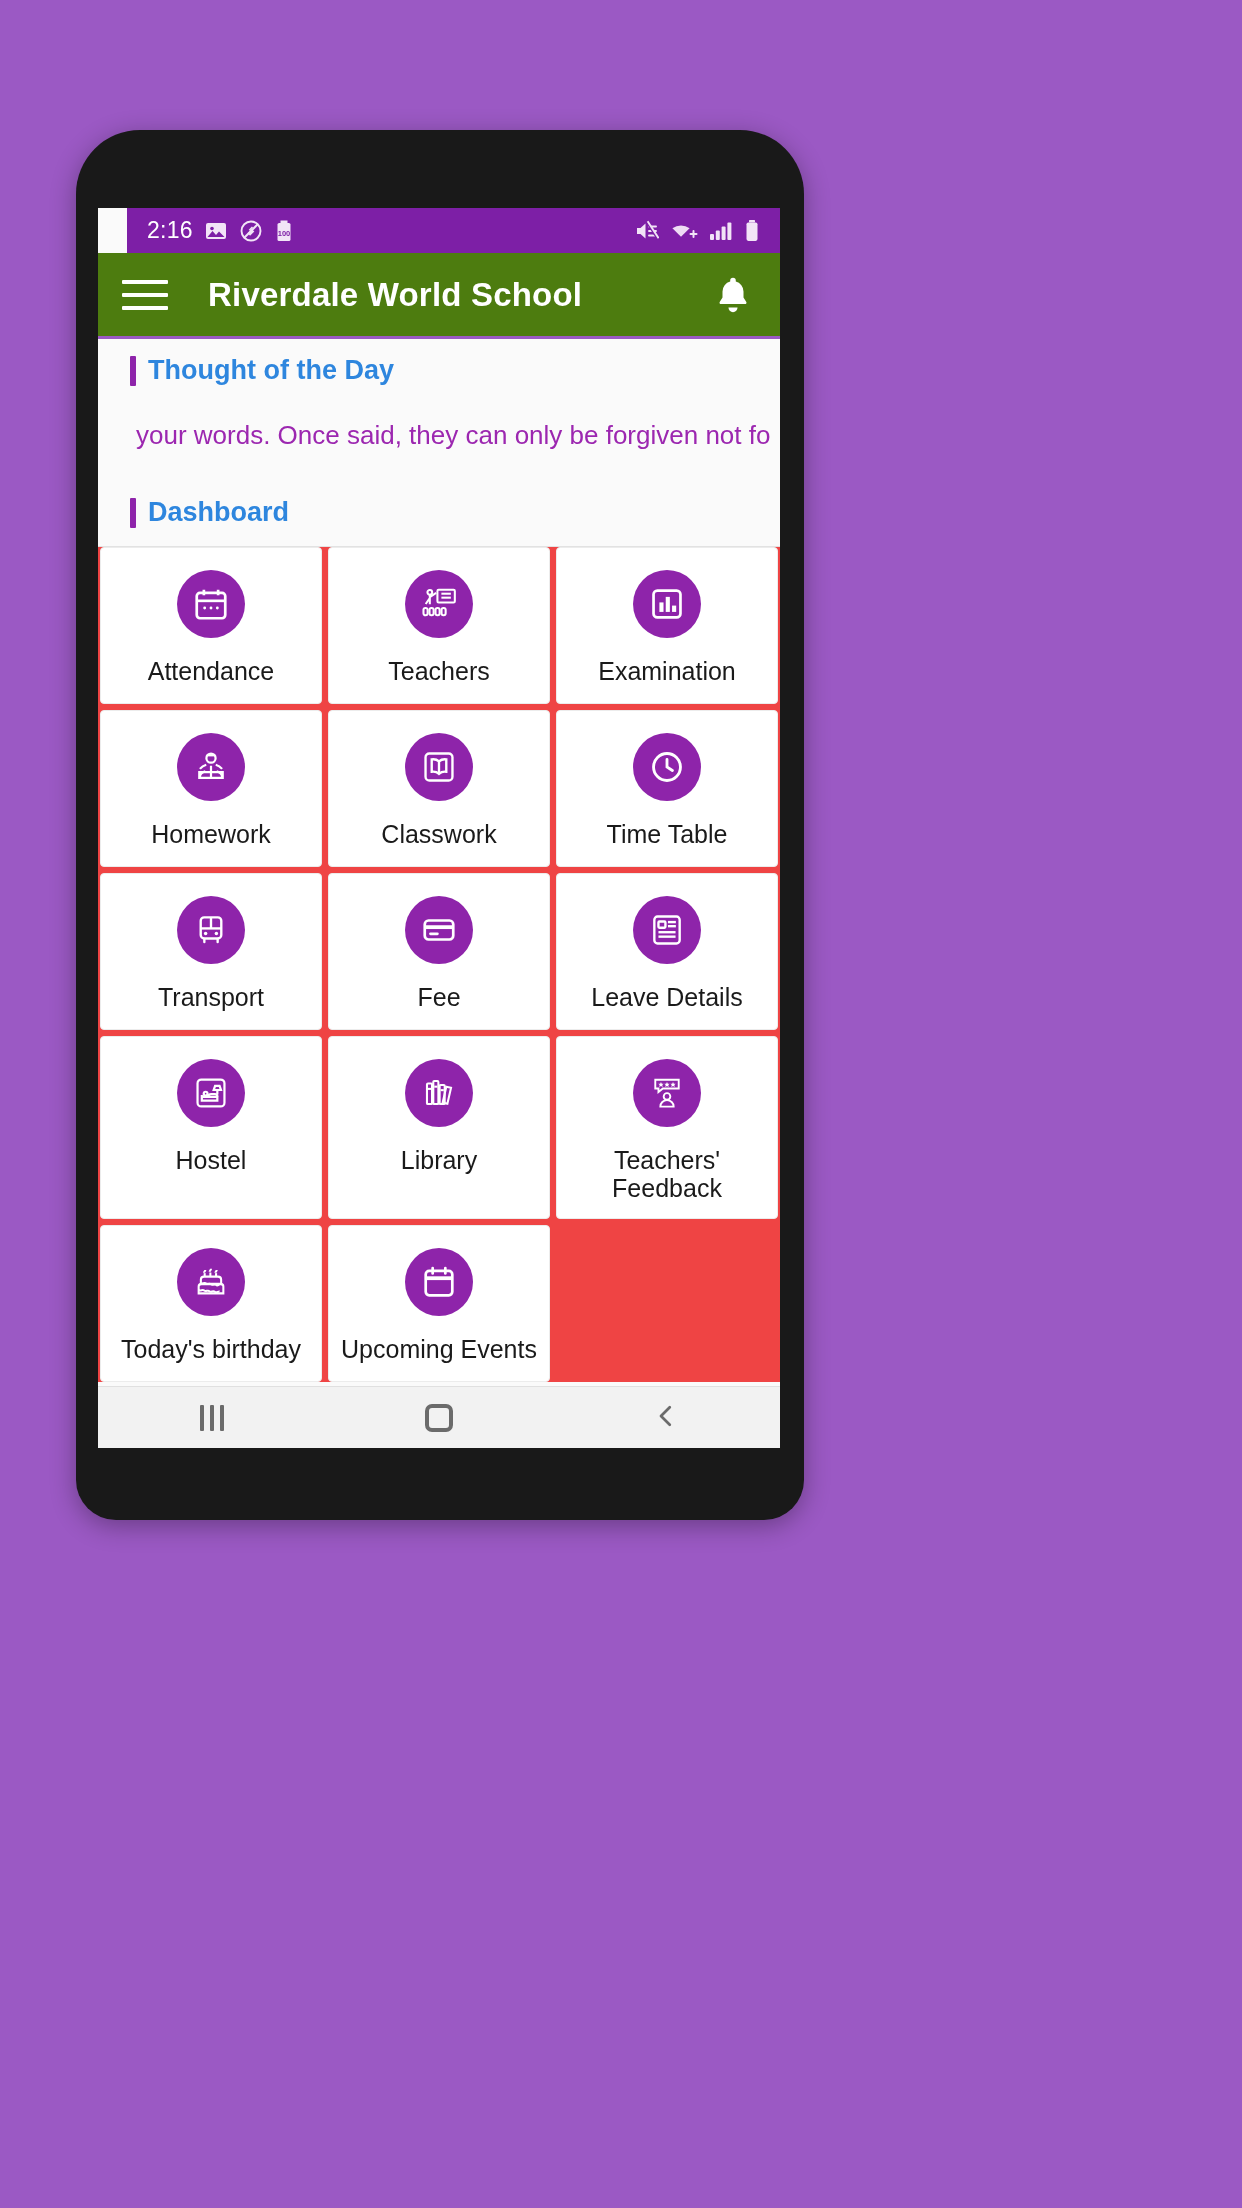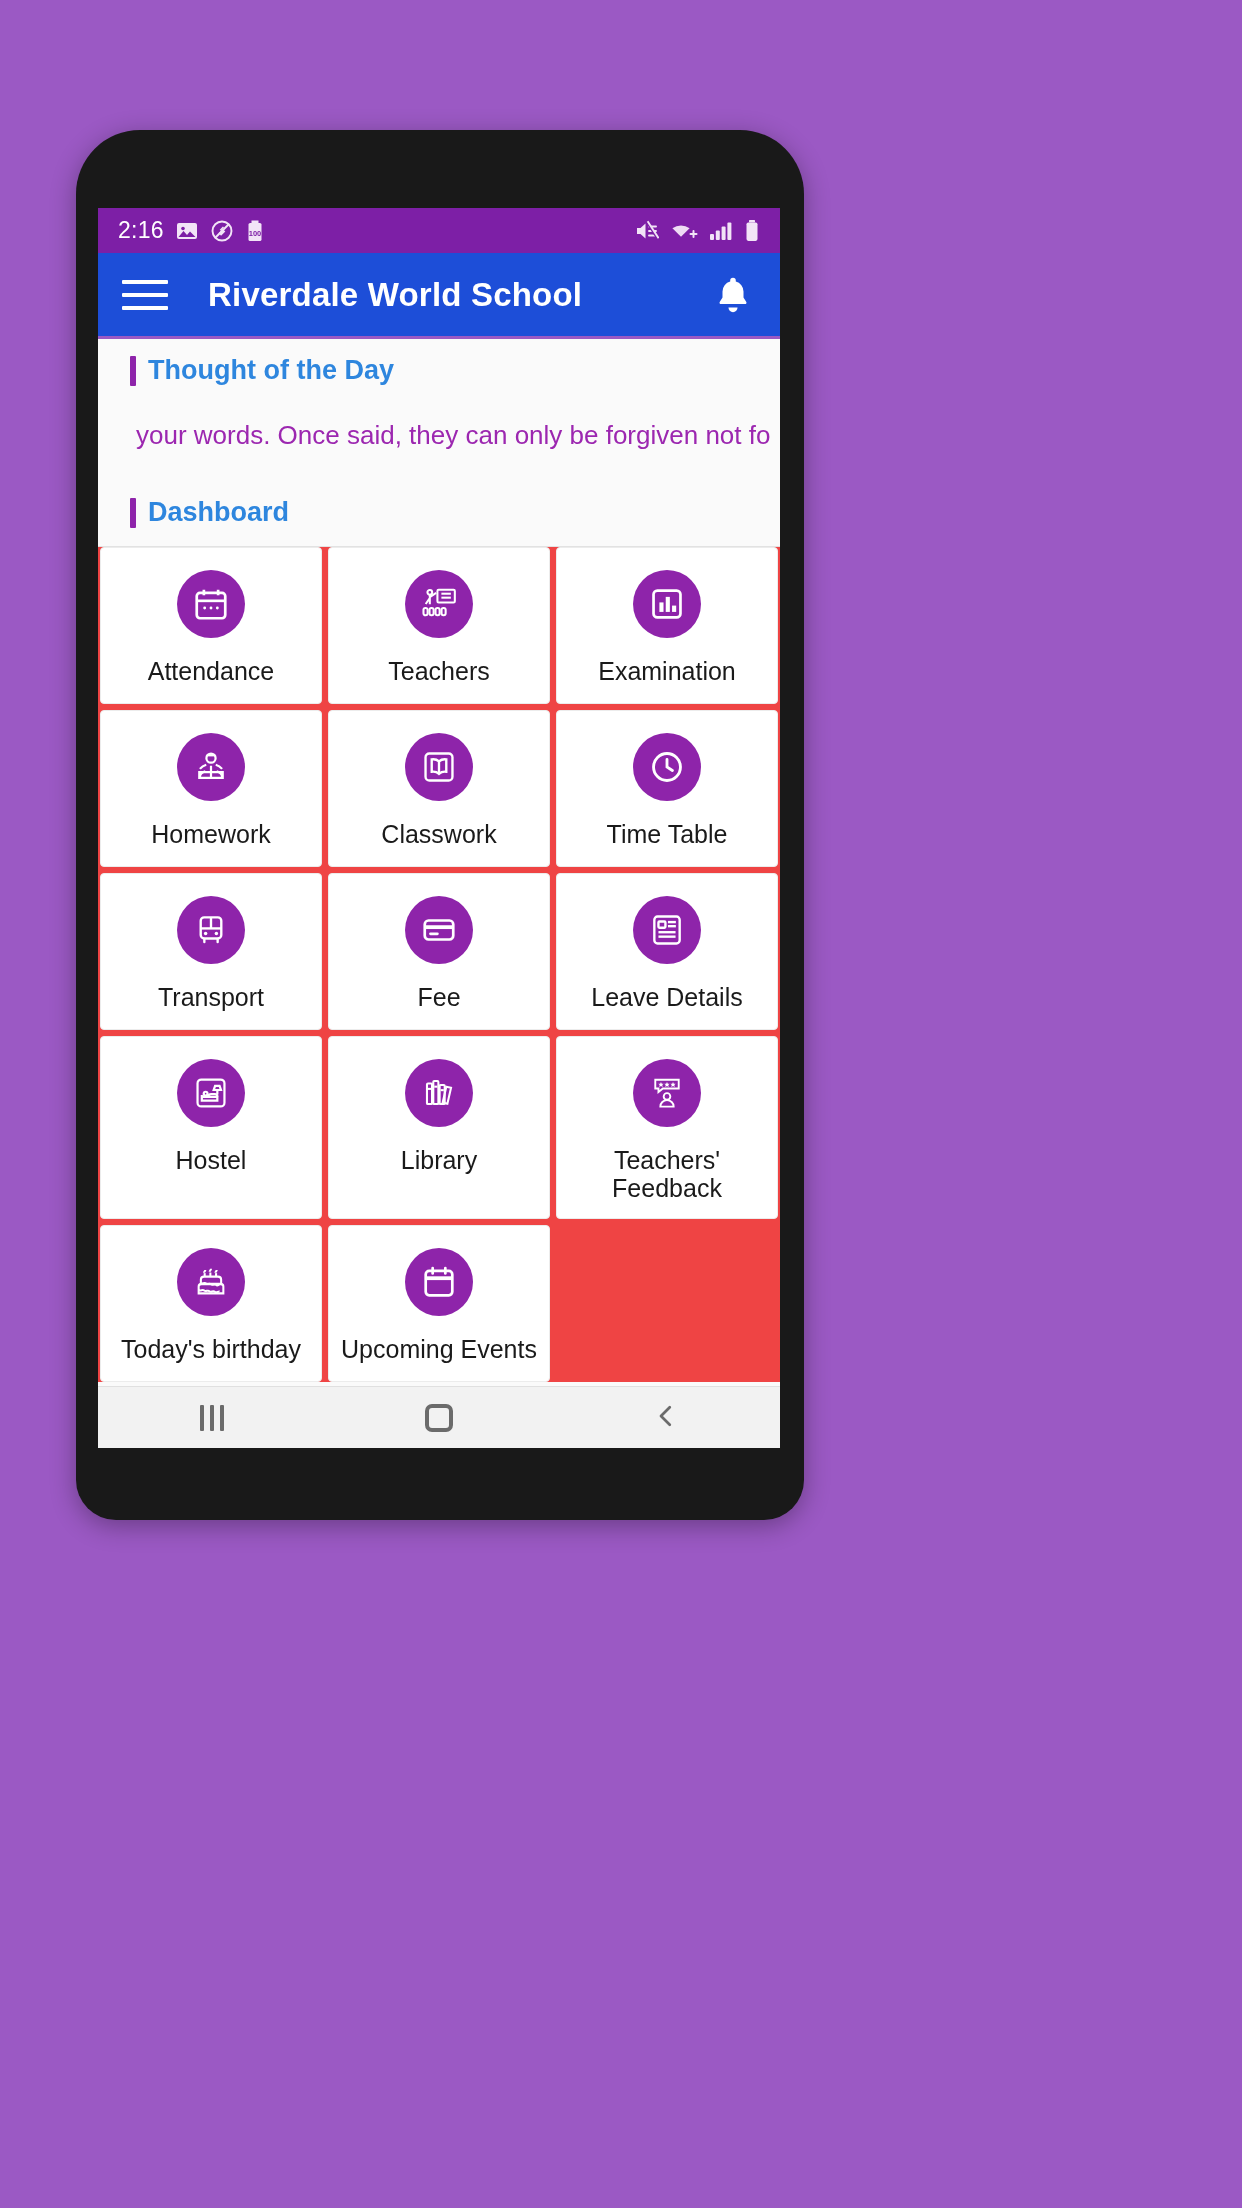--- a/index.html
+++ b/index.html
@@ -24,31 +24,31 @@
     left:22px; top:78px;
     width:682px; height:1240px;
     background:#fafafa;
     overflow:hidden;
   }
 
   
   #status-bar {
     height:45px; background:#7d1fa6;
     display:flex; align-items:center;
-    padding:0 20px; color:#f2e4f7;
+    padding:0 20px; color:#f2e4f7;margin-left:29px;
   }
   .sb-left { display:flex; align-items:center; gap:11px; flex:1; }
   .sb-right { display:flex; align-items:center; gap:11px; }
   .sb-time { font-size:23px; font-weight:400; letter-spacing:.3px; color:#ffffff; }
   .sb-ico { display:inline-flex; align-items:center; }
   .sb-ico svg { display:block; }
 
   
   #app-bar {
-    height:86px; background:#1d4ed8;
+    height:86px; background:#4d7c0f;
     display:flex; align-items:center;
     padding:0 24px;
     border-bottom:3px solid #9b59c4;
   }
   #hamburger { width:46px; display:flex; flex-direction:column; gap:9px; cursor:pointer; }
   #hamburger i { display:block; height:4px; background:#fff; border-radius:1px; }
   #app-title {
     flex:1; color:#fff;
     font-size:33px; font-weight:bold;
     margin-left:40px;

